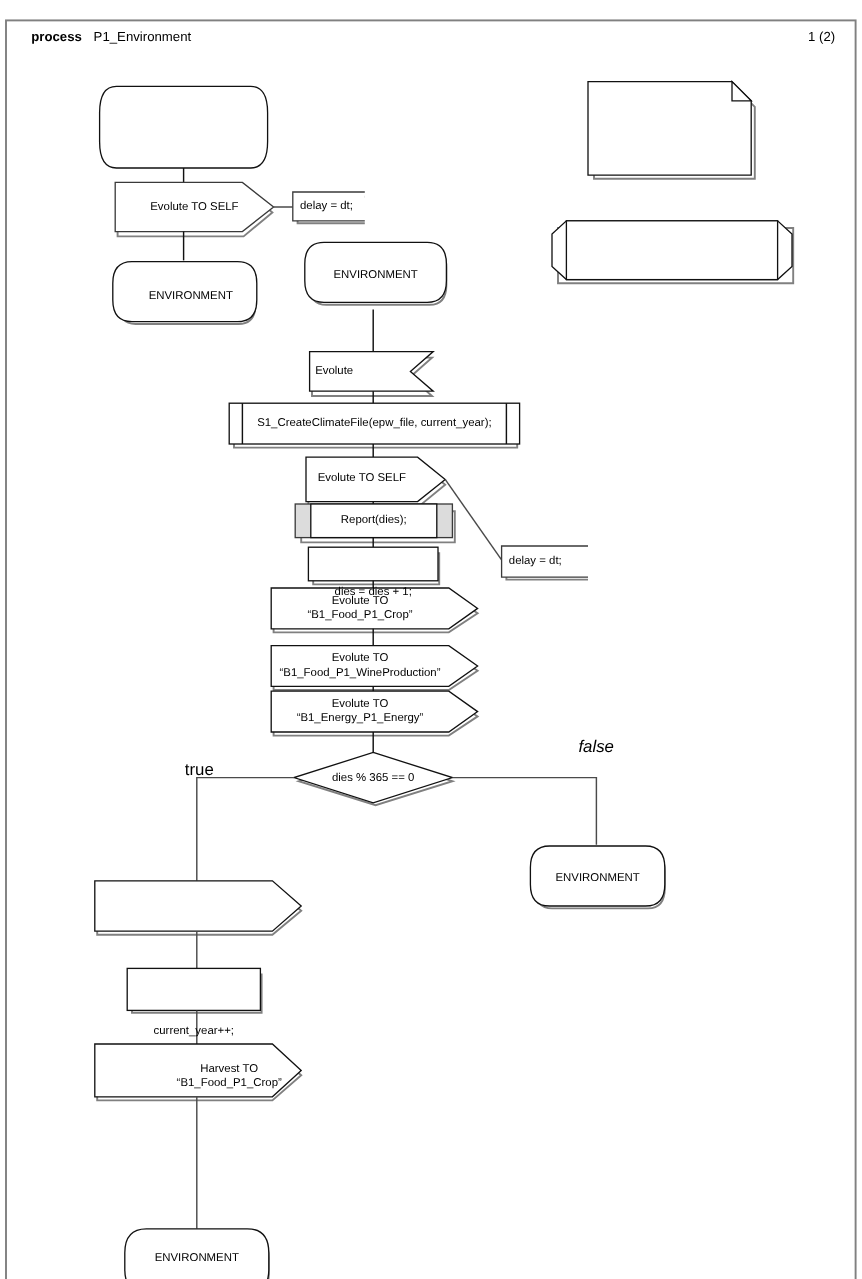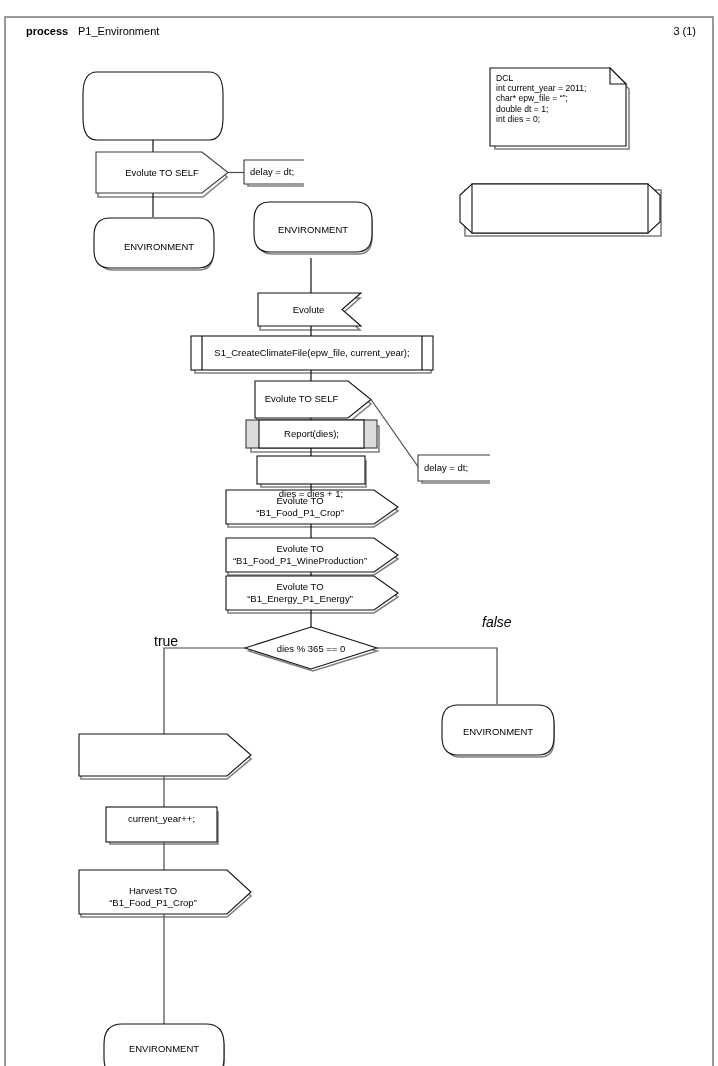--- a/index.html
+++ b/index.html
@@ -69,21 +69,21 @@
     color: #000;
   }
 </style>
 </head>
 <body>
 
 <div id="page">
 
   <div class="hdr" id="hdr-kw">process</div>
   <div class="hdr" id="hdr-name">P1_Environment</div>
-  <div class="hdr" id="hdr-page">3 (1)</div>
+  <div class="hdr" id="hdr-page">1 (2)</div>
 
   <svg id="canvas-svg" viewBox="0 0 718 1066">
     <defs>
       <style>
         .sh { fill:#ffffff; stroke:#3a3a3a; stroke-width:1.1; }
         .shk { fill:#ffffff; stroke:#111111; stroke-width:1.1; }
         .shd { fill:none; stroke:#808080; stroke-width:1.6; }
         .conn { fill:none; stroke:#4a4a4a; stroke-width:1.2; }
         .connk { fill:none; stroke:#111111; stroke-width:1.2; }
         .sel { fill:#dcdcdc; stroke:#3a3a3a; stroke-width:1.1; }
@@ -201,21 +201,21 @@
   </svg>
 
   <div class="lbl" style="left:96px; top:155px; width:132px;">Evolute TO SELF</div>
 
   <div class="lbl lbl-left" style="left:250px; top:154px; width:60px; text-align:left;">delay = dt;</div>
 
   <div class="lbl" style="left:94px; top:229px; width:130px;">ENVIRONMENT</div>
 
   <div class="lbl" style="left:254px; top:212px; width:118px;">ENVIRONMENT</div>
 
-  <div class="lbl" style="left:274px; top:292px; width:69px;">Evolute</div>
+  <div class="lbl" style="left:244px; top:292px; width:69px;">Evolute</div>
 
   <div class="lbl" style="left:202px; top:335px; width:220px;">S1_CreateClimateFile(epw_file, current_year);</div>
 
   <div class="lbl" style="left:255px; top:381px; width:93px;">Evolute TO SELF</div>
 
   <div class="lbl lbl-left" style="left:424px; top:450px; width:64px; text-align:left;">delay = dt;</div>
 
   <div class="lbl" style="left:259px; top:416px; width:105px;">Report(dies);</div>
 
   <div class="lbl" style="left:257px; top:476px; width:108px;">dies = dies + 1;</div>
@@ -231,27 +231,22 @@
 
   <div class="lbl" style="left:251px; top:631px; width:120px;">dies % 365 == 0</div>
 
   <div class="branch-lbl" style="left:154px; top:621px;">true</div>
 
   <div class="branch-lbl" style="left:482px; top:602px;font-style:italic;">false</div>
 
   <div class="lbl" style="left:442px; top:714px; width:112px;">ENVIRONMENT</div>
 
 
-  <div class="lbl" style="left:106px; top:801px; width:111px;">current_year++;</div>
-
-  <div class="lbl" style="left:79px; top:873px; width:148px;">Harvest TO
+  <div class="lbl" style="left:106px; top:842px; width:111px;">current_year++;</div>
+
+  <div class="lbl" style="left:79px; top:873px; width:148px;padding-left:38px;">Harvest TO
 “B1_Food_P1_Crop”</div>
 
   <div class="lbl" style="left:104px; top:1031px; width:120px;">ENVIRONMENT</div>
 
-  <div class="dcl-text" style="left:496px; top:61px; width:122px;">DCL
-int current_year = 2011;
-char* epw_file = “”;
-double dt = 1;
-int dies = 0;</div>
 
 
 </div>
 
 </body></html>

